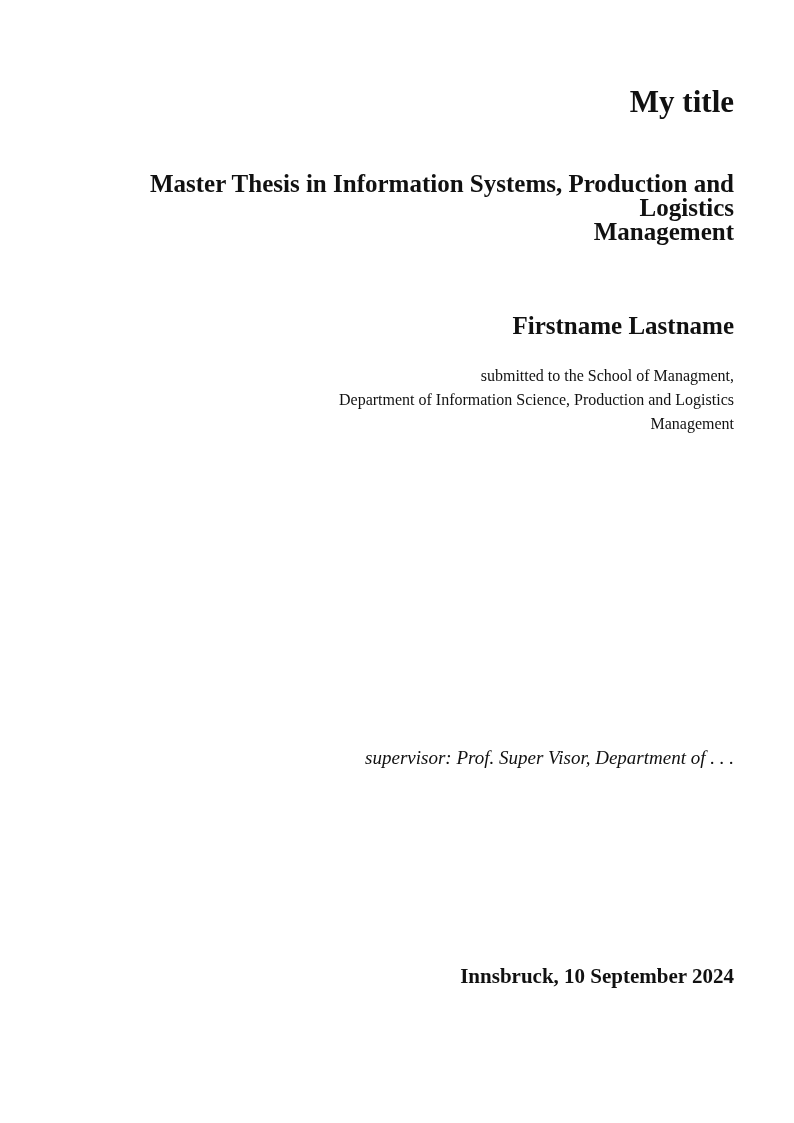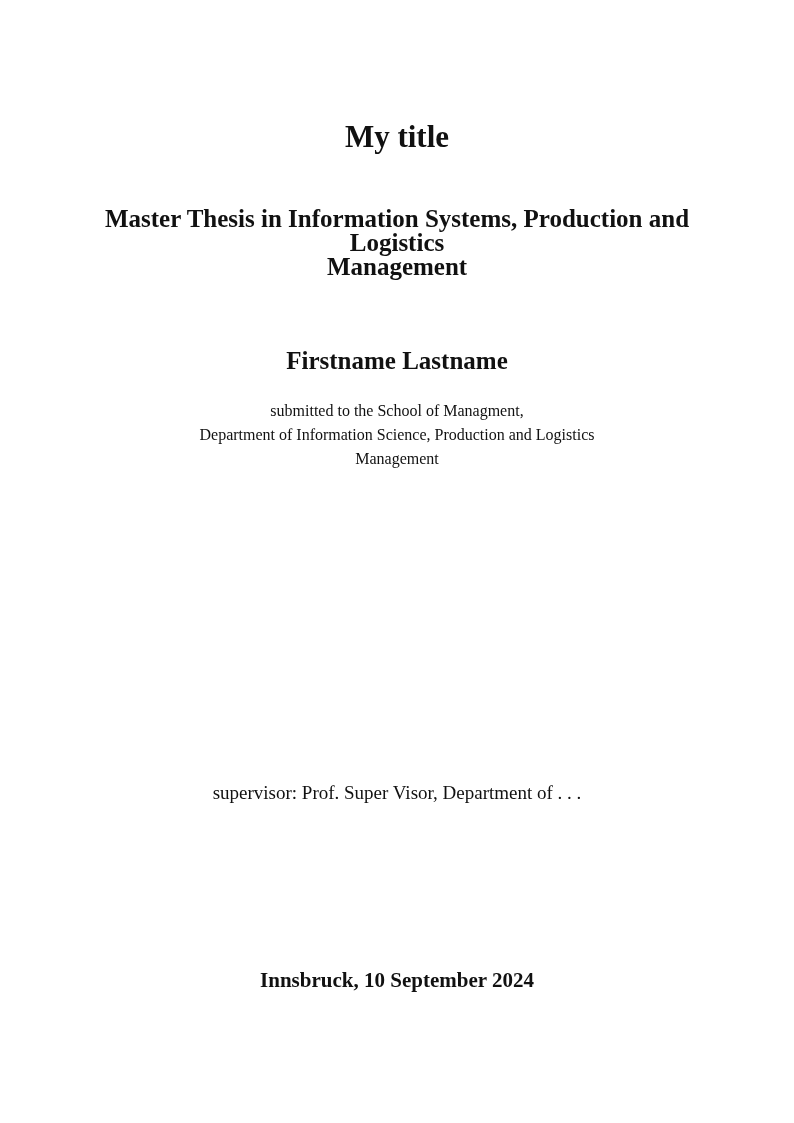--- a/index.html
+++ b/index.html
@@ -14,22 +14,21 @@
     margin: 0 auto;
     background: #ffffff;
     overflow: hidden;
     font-family: "Liberation Serif", "DejaVu Serif", serif;
     color: #111111;
   }
   .block {
     position: absolute;
     left: 60px;
     right: 60px;
-    text-align: center;
-    margin-top: 35px;
+    text-align: right;
   }
   .title {
     top: 84px;
     font-size: 31px;
     font-weight: bold;
   }
   .subtitle {
     top: 172px;
     font-size: 25px;
     font-weight: bold;
@@ -50,23 +49,24 @@
     line-height: 24px;
   }
   .fulfillment {
     top: 473px;
     font-size: 19px;
     line-height: 24px;
   }
   .supervisor {
     top: 747px;
     font-size: 19px;
+    font-style: italic;
   }
   .dateline {
-    top: 933px;
+    top: 964px;
     font-size: 21px;
     font-weight: bold;
   }
 </style>
 </head>
 <body>
 
 <div class="page">
 
   <div class="block title">My title</div>

